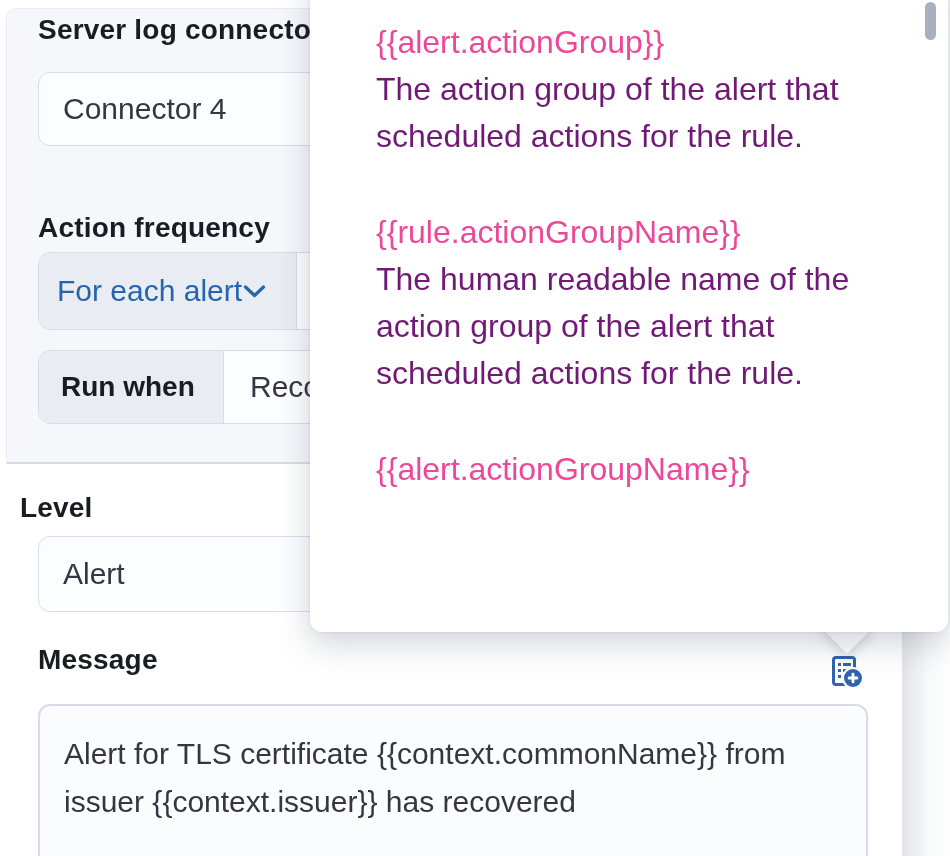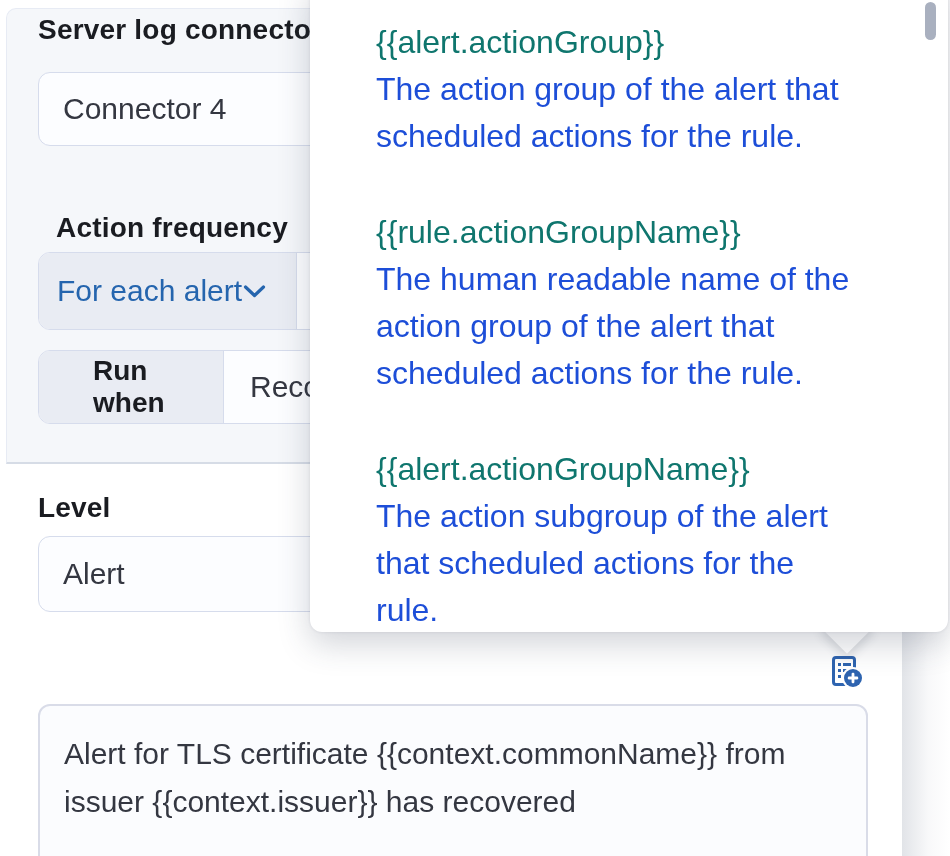--- a/index.html
+++ b/index.html
@@ -23,21 +23,21 @@
   }
   .field-inner{display:flex;align-items:center;height:100%;padding-left:24px;}
 
   .split-row{
     display:flex;border:1px solid #d6dcec;border-radius:12px;overflow:hidden;
     background:#fcfdff;z-index:3;
   }
   .seg-gray{background:#e9ecf3;border-right:1px solid #d6dcec;display:flex;align-items:center;}
   .seg-white{background:#fcfdff;display:flex;align-items:center;flex:1;overflow:hidden;white-space:nowrap;}
   .blue-text{color:#2565ae;font-size:30px;}
-  .bold-dark{color:#1a1c21;font-weight:700;font-size:28px;margin-left:32px;}
+  .bold-dark{color:#1a1c21;font-weight:700;font-size:28px;}
   .value-text{color:#343741;font-size:30px;}
 
   .textarea{
     background:#fbfcfe;border:2px solid #d9dce8;border-radius:12px;
     font-size:30px;line-height:48px;color:#343741;white-space:pre-line;
     padding:24px 24px 0 24px;z-index:3;
   }
 
   .addvar-btn{width:36px;height:36px;background:none;border:none;padding:0;cursor:pointer;z-index:4;}
 
@@ -53,43 +53,43 @@
     transform:rotate(45deg);z-index:18;
     box-shadow:4px 4px 10px rgba(60,70,90,0.18);
   }
   .popover{
     left:310px;top:-24px;width:638px;height:656px;background:#ffffff;
     border-radius:12px;z-index:19;overflow:hidden;
     box-shadow:0 12px 32px rgba(50,60,80,0.22), 0 0 3px rgba(50,60,80,0.12);
     padding:43px 30px 0 66px;
   }
   .var-entry{margin-bottom:49px;cursor:pointer;}
-  .var-name{font-size:32px;line-height:47px;color:#0f766e;}
-  .var-desc{font-size:32px;line-height:47px;color:#1d4ed8;white-space:pre-line;}
+  .var-name{font-size:32px;line-height:47px;color:#ec4899;}
+  .var-desc{font-size:32px;line-height:47px;color:#701a75;white-space:pre-line;}
   .popover-scrollbar{
     position:absolute;right:12px;top:26px;width:11px;height:38px;border-radius:6px;
     background:#a9b0bf;z-index:21;
   }
 </style>
 </head>
 <body>
 
 <div class="canvas">
 
   <div class="abs panel"></div>
 
   <div class="abs form-label" style="left:38px;top:14px;">Server log connector</div>
 
   <div class="abs field" style="left:38px;top:72px;width:830px;height:74px;">
     <div class="field-inner">
       <span>Connector 4</span>
     </div>
   </div>
 
-  <div class="abs form-label" style="left:38px;top:212px;margin-left:18px;">Action frequency</div>
+  <div class="abs form-label" style="left:38px;top:212px;">Action frequency</div>
 
   <div class="abs split-row" style="left:38px;top:252px;width:830px;height:78px;">
     <div class="seg-gray" style="width:239px;padding-left:18px;gap:1px;">
       <span class="blue-text">For each alert</span>
       <span style="display:flex;">
         <svg width="23" height="15" viewBox="0 0 23 15">
           <path d="M2.5 3 L11.5 11.5 L20.5 3" fill="none" stroke="#2565ae" stroke-width="3.2" stroke-linecap="round" stroke-linejoin="round"></path>
         </svg>
       </span>
     </div>
@@ -100,28 +100,29 @@
 
   <div class="abs split-row" style="left:38px;top:350px;width:830px;height:74px;">
     <div class="seg-gray" style="width:162px;padding-left:22px;">
       <span class="bold-dark">Run when</span>
     </div>
     <div class="seg-white" style="padding-left:26px;">
       <span class="value-text">Recovered</span>
     </div>
   </div>
 
-  <div class="abs form-label" style="left:38px;top:492px;text-align:center;">Level</div>
+  <div class="abs form-label" style="left:20px;top:492px;text-align:center;">Level</div>
 
   <div class="abs field" style="left:38px;top:536px;width:830px;height:76px;">
     <div class="field-inner">
       <span>Alert</span>
     </div>
   </div>
 
+  <div class="abs form-label" style="left:38px;top:644px;">Message</div>
 
   <button class="abs addvar-btn" style="left:828px;top:654px;">
     <span>
       <svg width="34" height="34" viewBox="0 0 34 34">
         <rect x="4.5" y="3.5" width="21" height="27" rx="2.5" fill="none" stroke="#2e64b0" stroke-width="3"></rect>
         <rect x="9" y="9" width="3" height="3" fill="#2e64b0"></rect>
         <rect x="14" y="9" width="8" height="3" fill="#2e64b0"></rect>
         <rect x="9" y="15" width="3" height="3" fill="#2e64b0"></rect>
         <rect x="14" y="15" width="8" height="3" fill="#2e64b0"></rect>
         <rect x="9" y="21" width="3" height="3" fill="#2e64b0"></rect>
@@ -147,20 +148,17 @@
 scheduled actions for the rule.</div>
     </div>
     <div class="var-entry">
       <div class="var-name">{{rule.actionGroupName}}</div>
       <div class="var-desc">The human readable name of the
 action group of the alert that
 scheduled actions for the rule.</div>
     </div>
     <div class="var-entry">
       <div class="var-name">{{alert.actionGroupName}}</div>
-      <div class="var-desc">The action subgroup of the alert
-that scheduled actions for the
-rule.</div>
     </div>
     <div class="popover-scrollbar"></div>
   </div>
 
 </div>
 
 </body></html>

